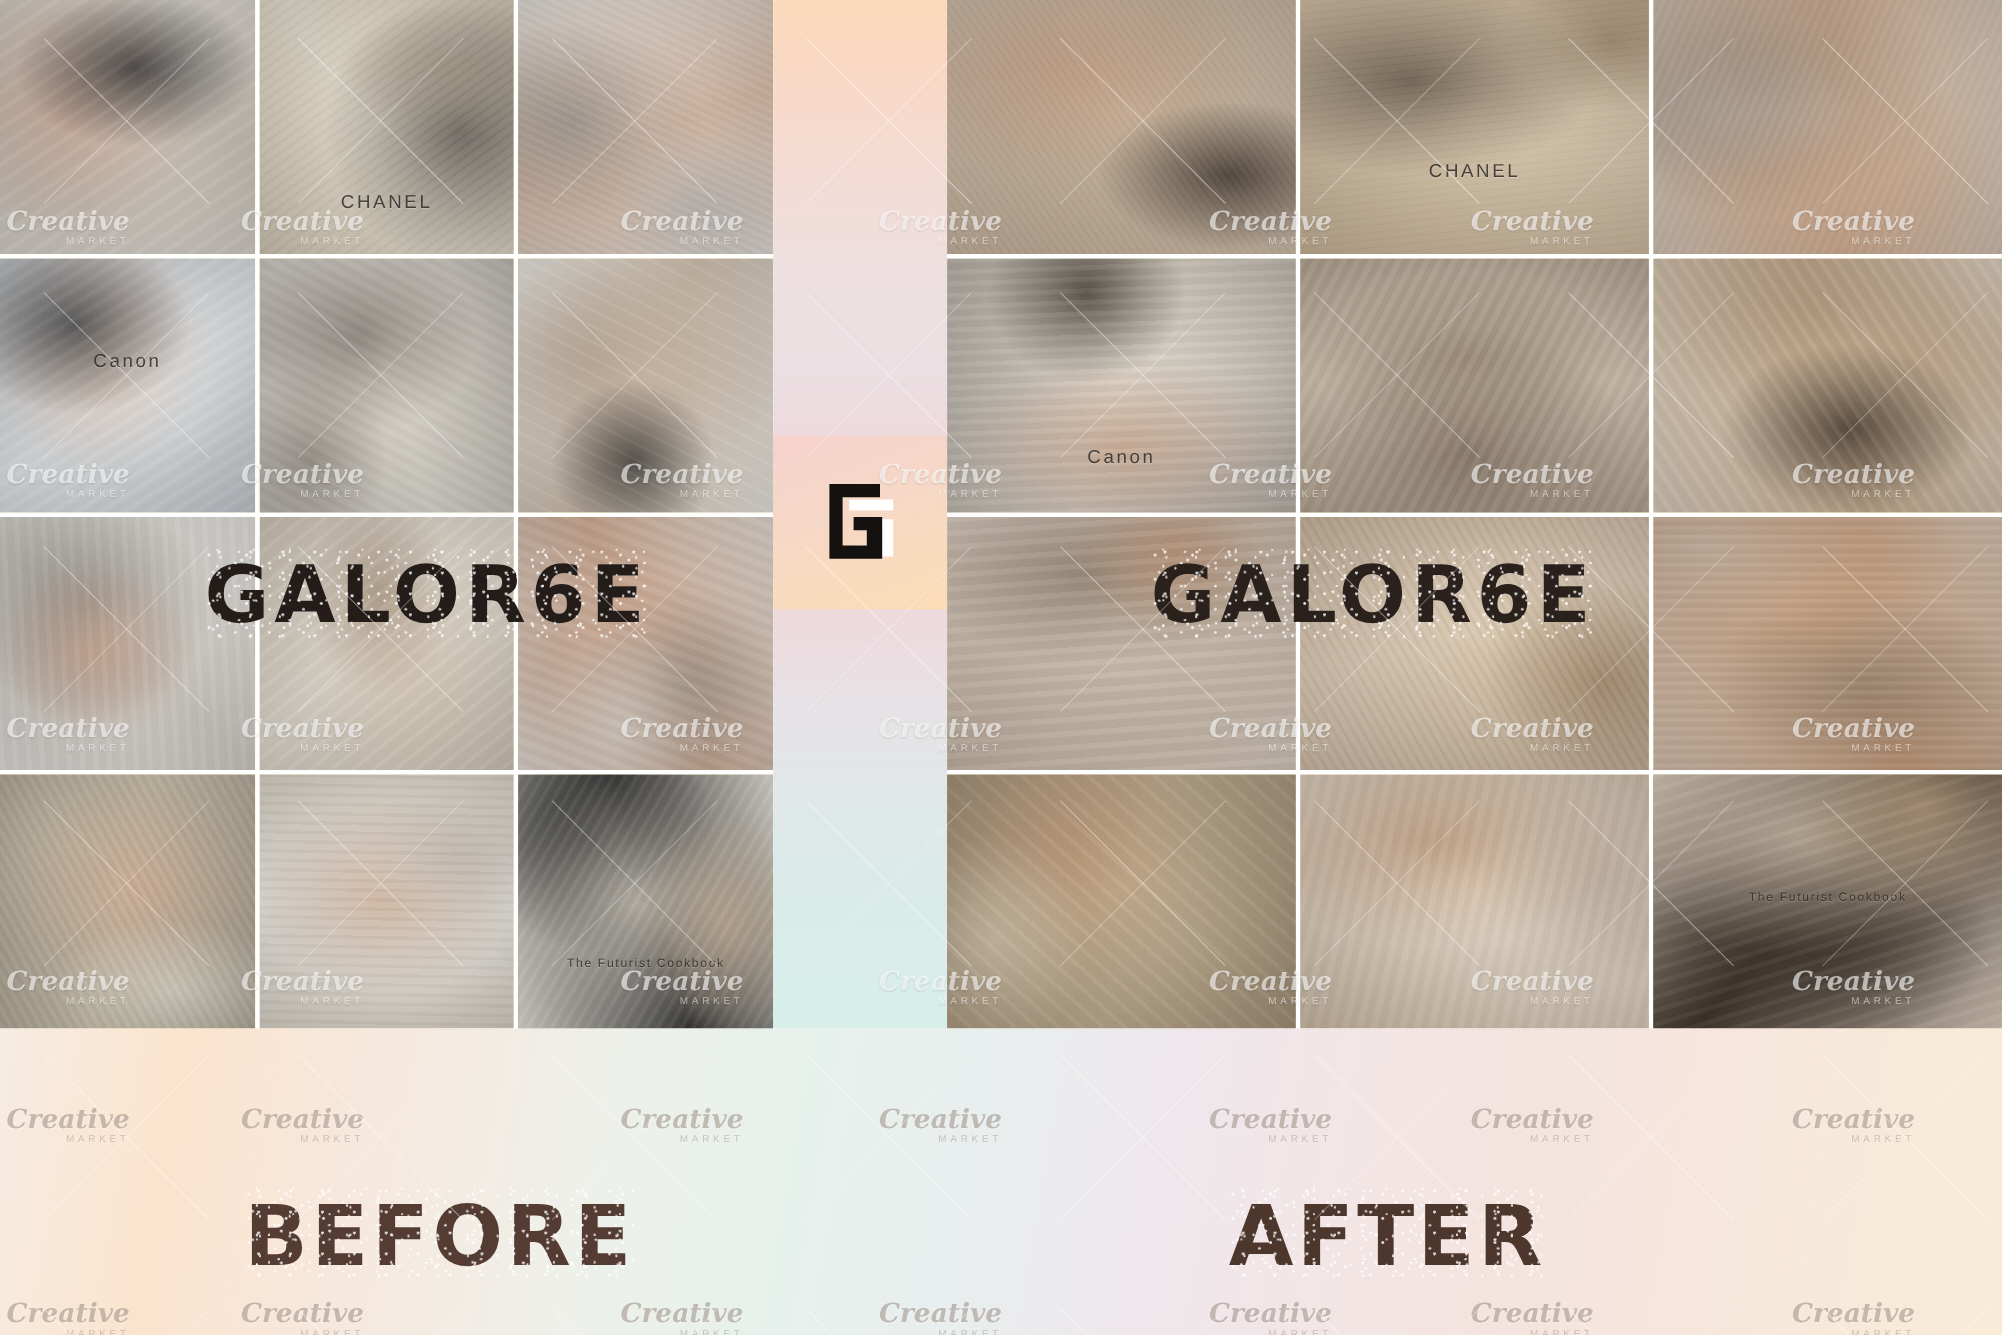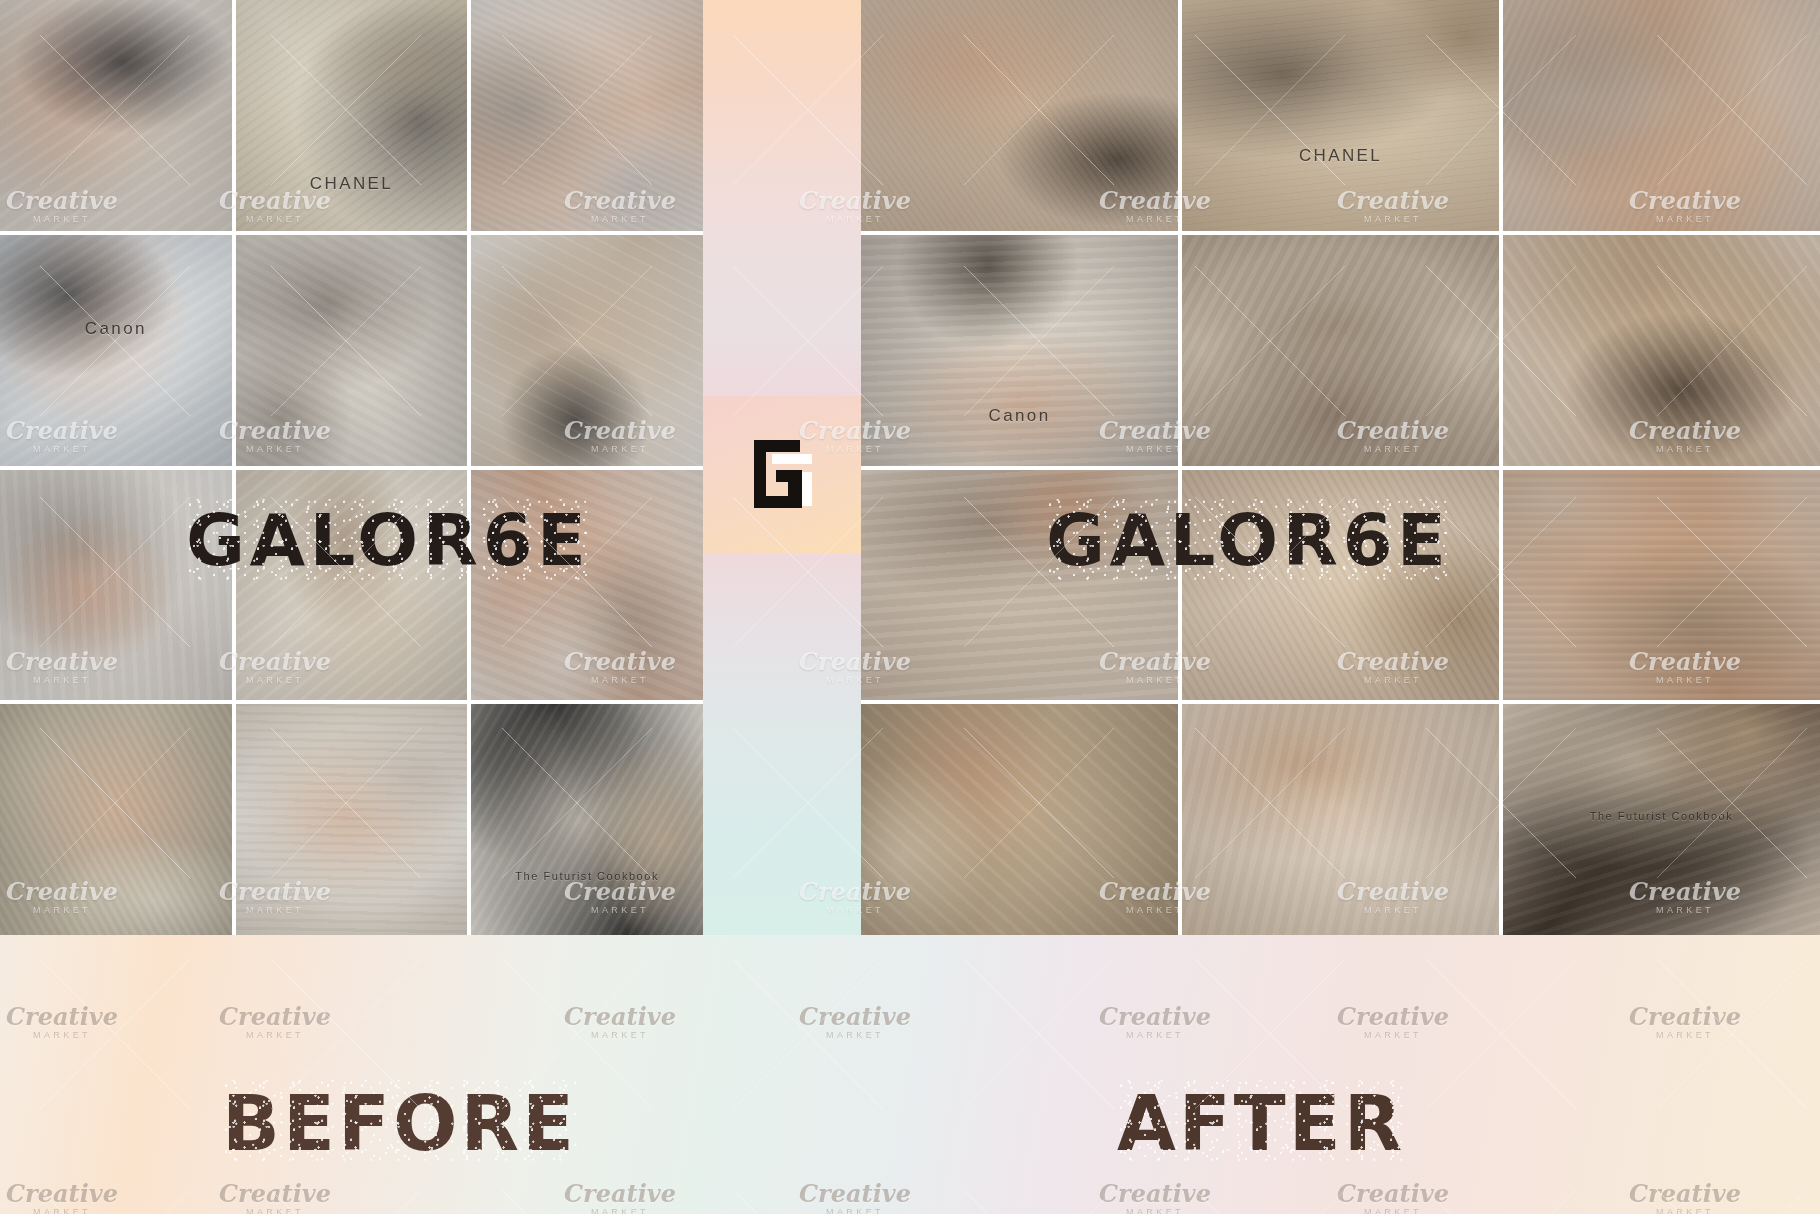--- a/index.html
+++ b/index.html
@@ -95,21 +95,21 @@
   }
 
   
   #brand-monogram{
     position:absolute;left:746px;top:424px;width:72px;height:102px;
   }
 
   
   .wm{
     position:absolute;
-    text-align:center;
+    text-align:right;
     color:rgba(255,255,255,.62);
     pointer-events:none;
     -webkit-user-select:none;user-select:none;
     text-shadow:0 1px 2px rgba(0,0,0,.12);
     transform:translate(-50%,-50%);
   }
   .wm .w1{
     display:block;
     font-family:"DejaVu Serif",serif;
     font-style:italic;font-weight:700;

